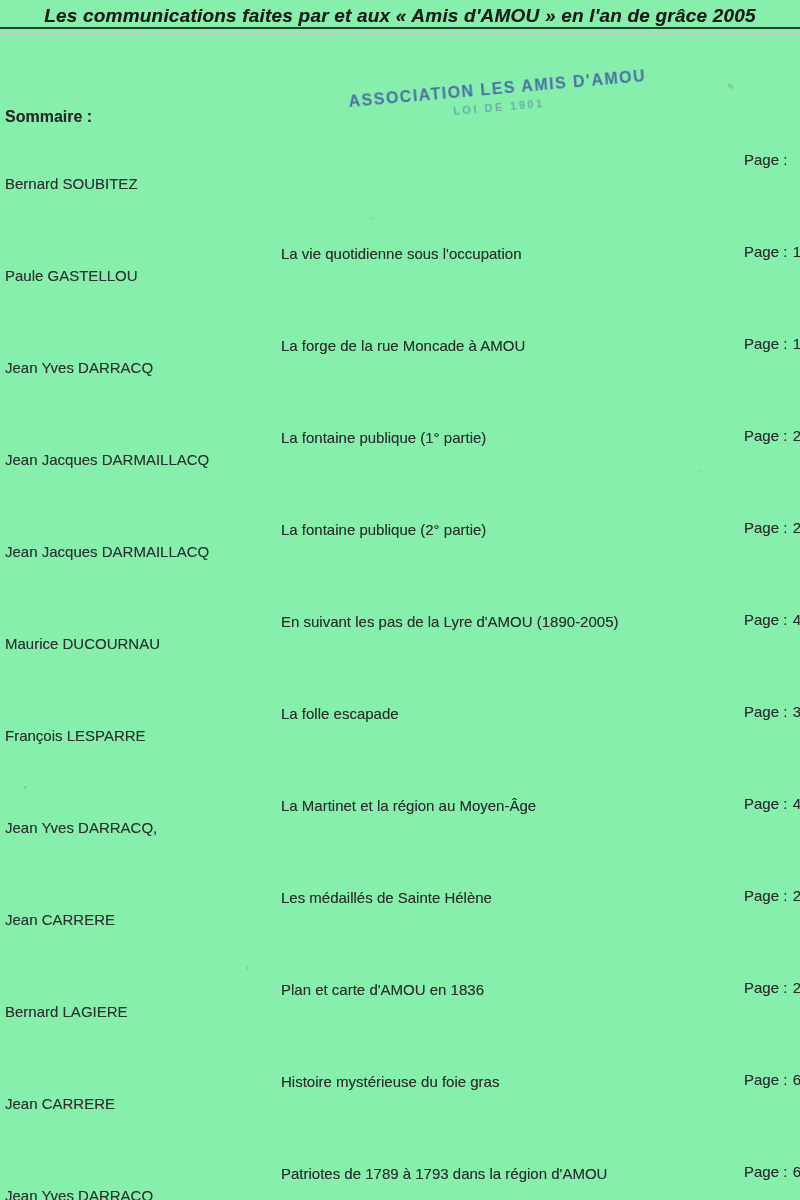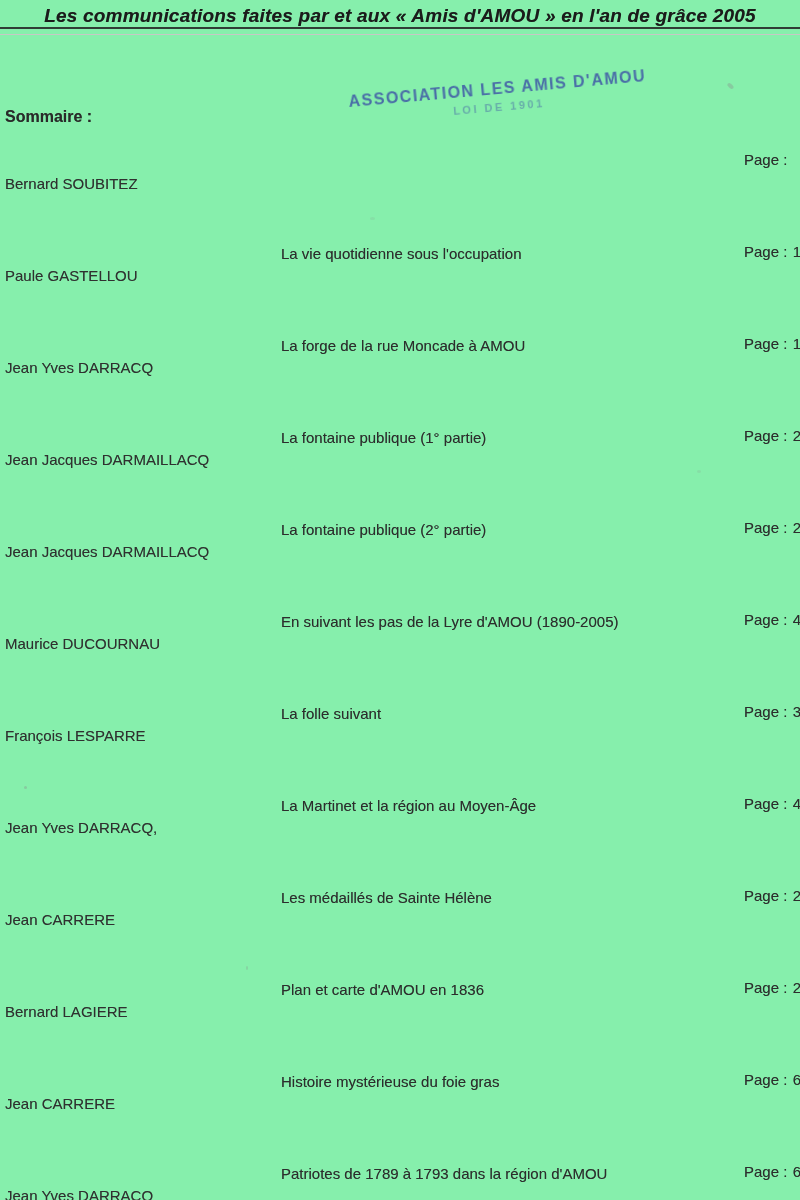--- a/index.html
+++ b/index.html
@@ -146,21 +146,21 @@
     </div>
 
     <div class="toc-row">
       <span class="toc-author">Maurice DUCOURNAU</span>
       <span class="toc-title">En suivant les pas de la Lyre d'AMOU (1890-2005)</span>
       <span class="toc-page"><span>Page :</span><span class="num">44</span></span>
     </div>
 
     <div class="toc-row">
       <span class="toc-author">François LESPARRE</span>
-      <span class="toc-title">La folle suivant</span>
+      <span class="toc-title">La folle escapade</span>
       <span class="toc-page"><span>Page :</span><span class="num">37</span></span>
     </div>
 
     <div class="toc-row">
       <span class="toc-author">Jean Yves DARRACQ,</span>
       <span class="toc-title">La Martinet et la région au Moyen-Âge</span>
       <span class="toc-page"><span>Page :</span><span class="num">46</span></span>
     </div>
 
     <div class="toc-row">

